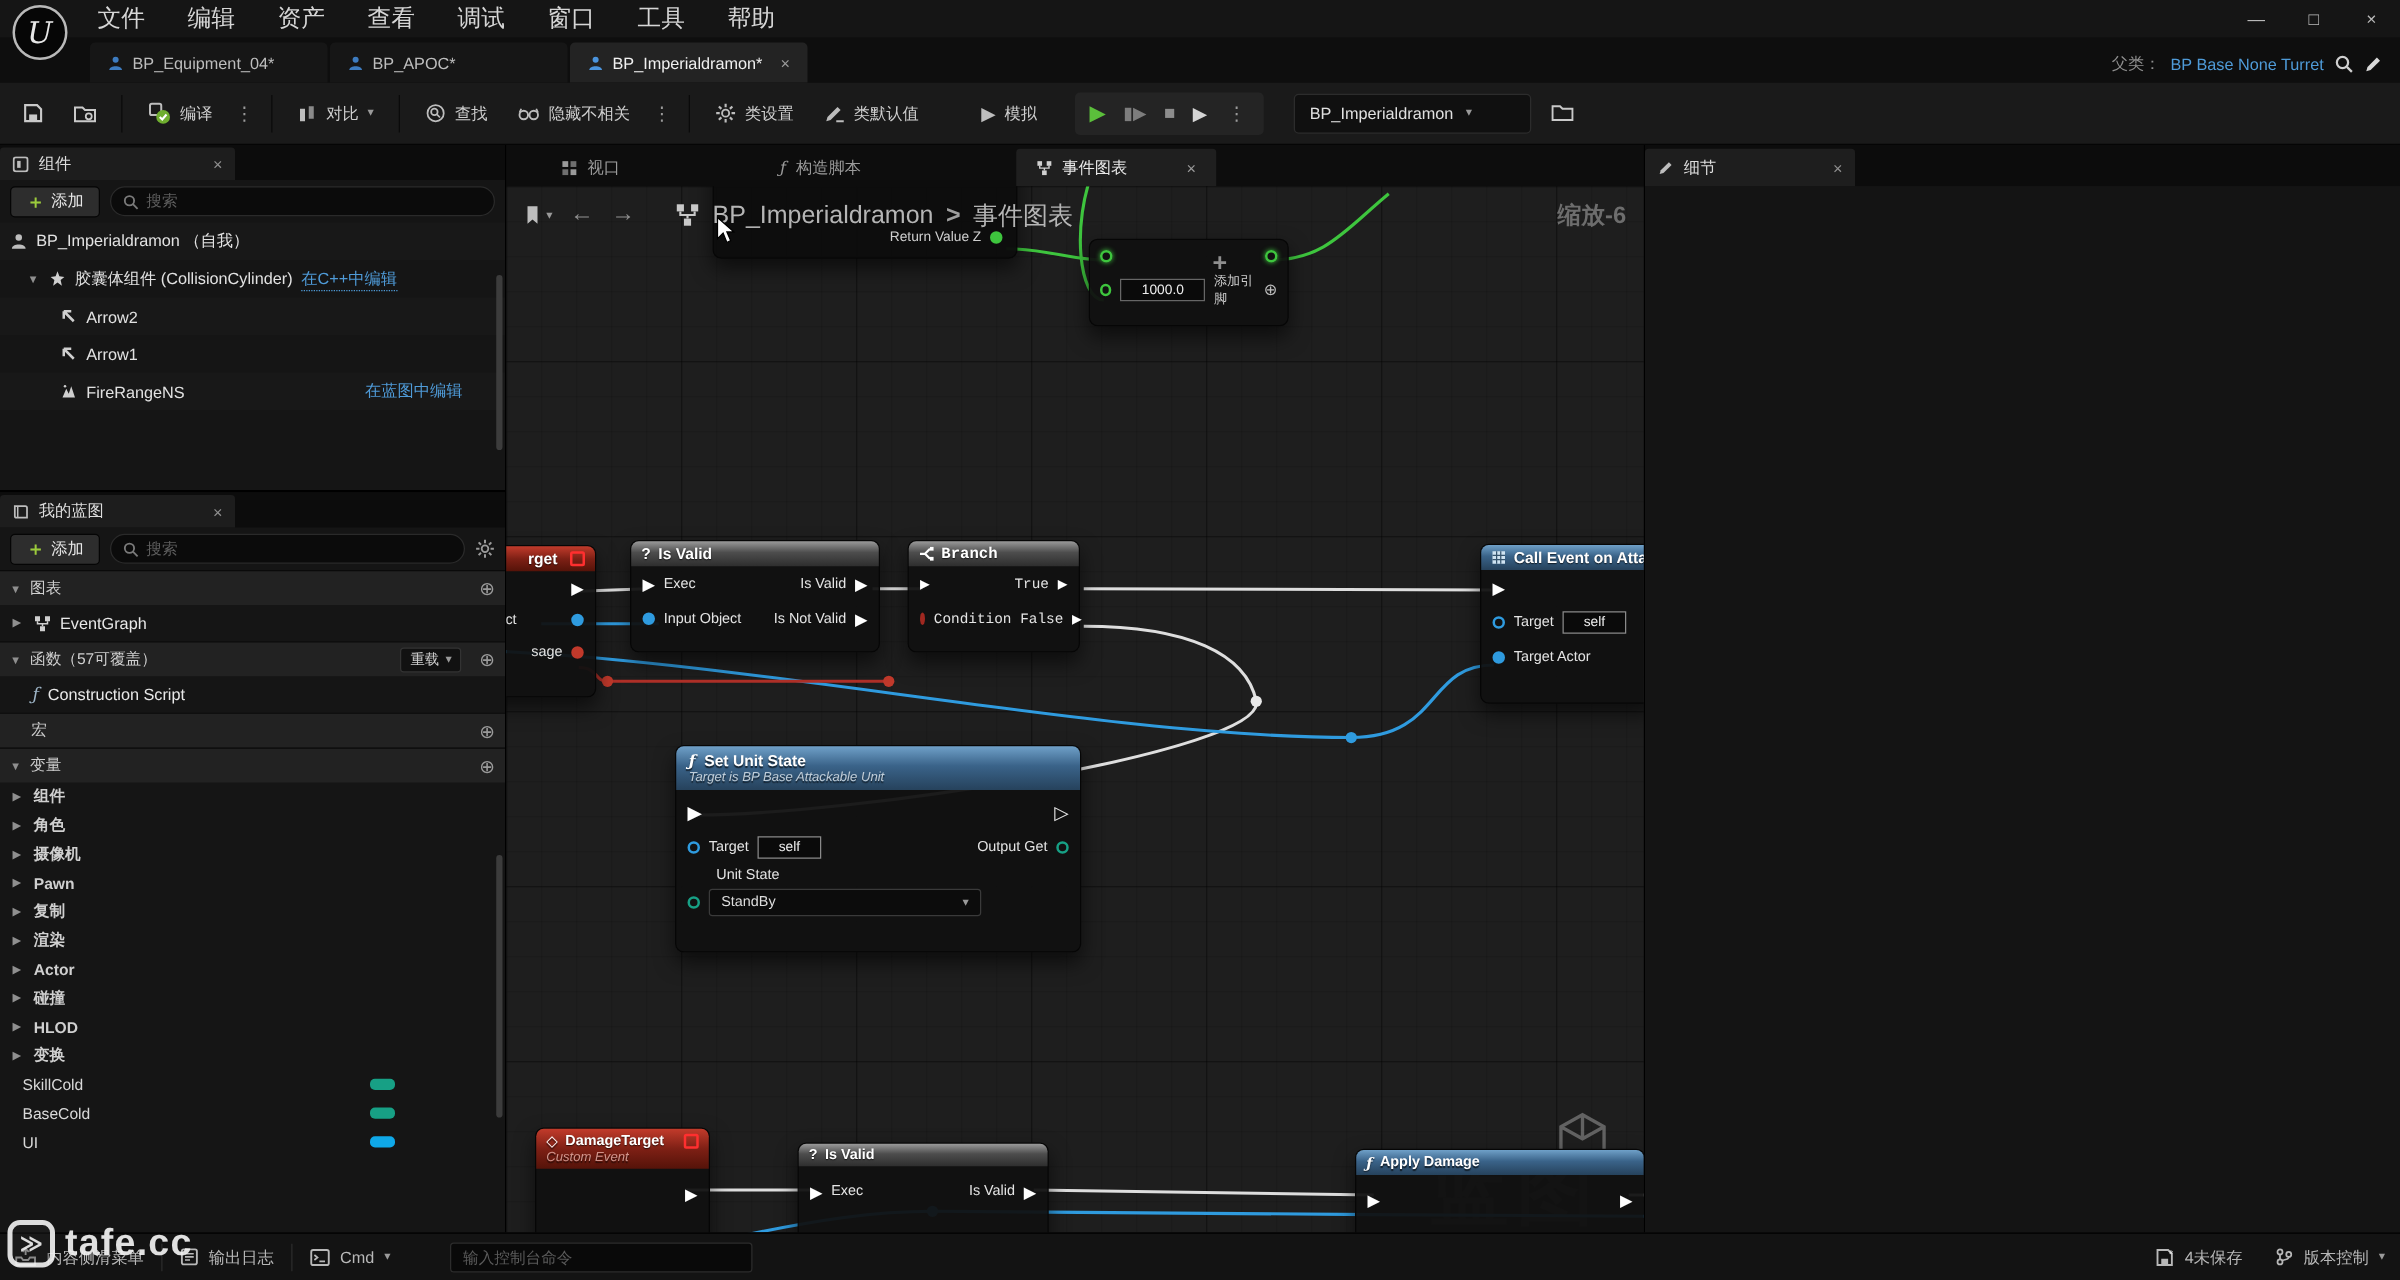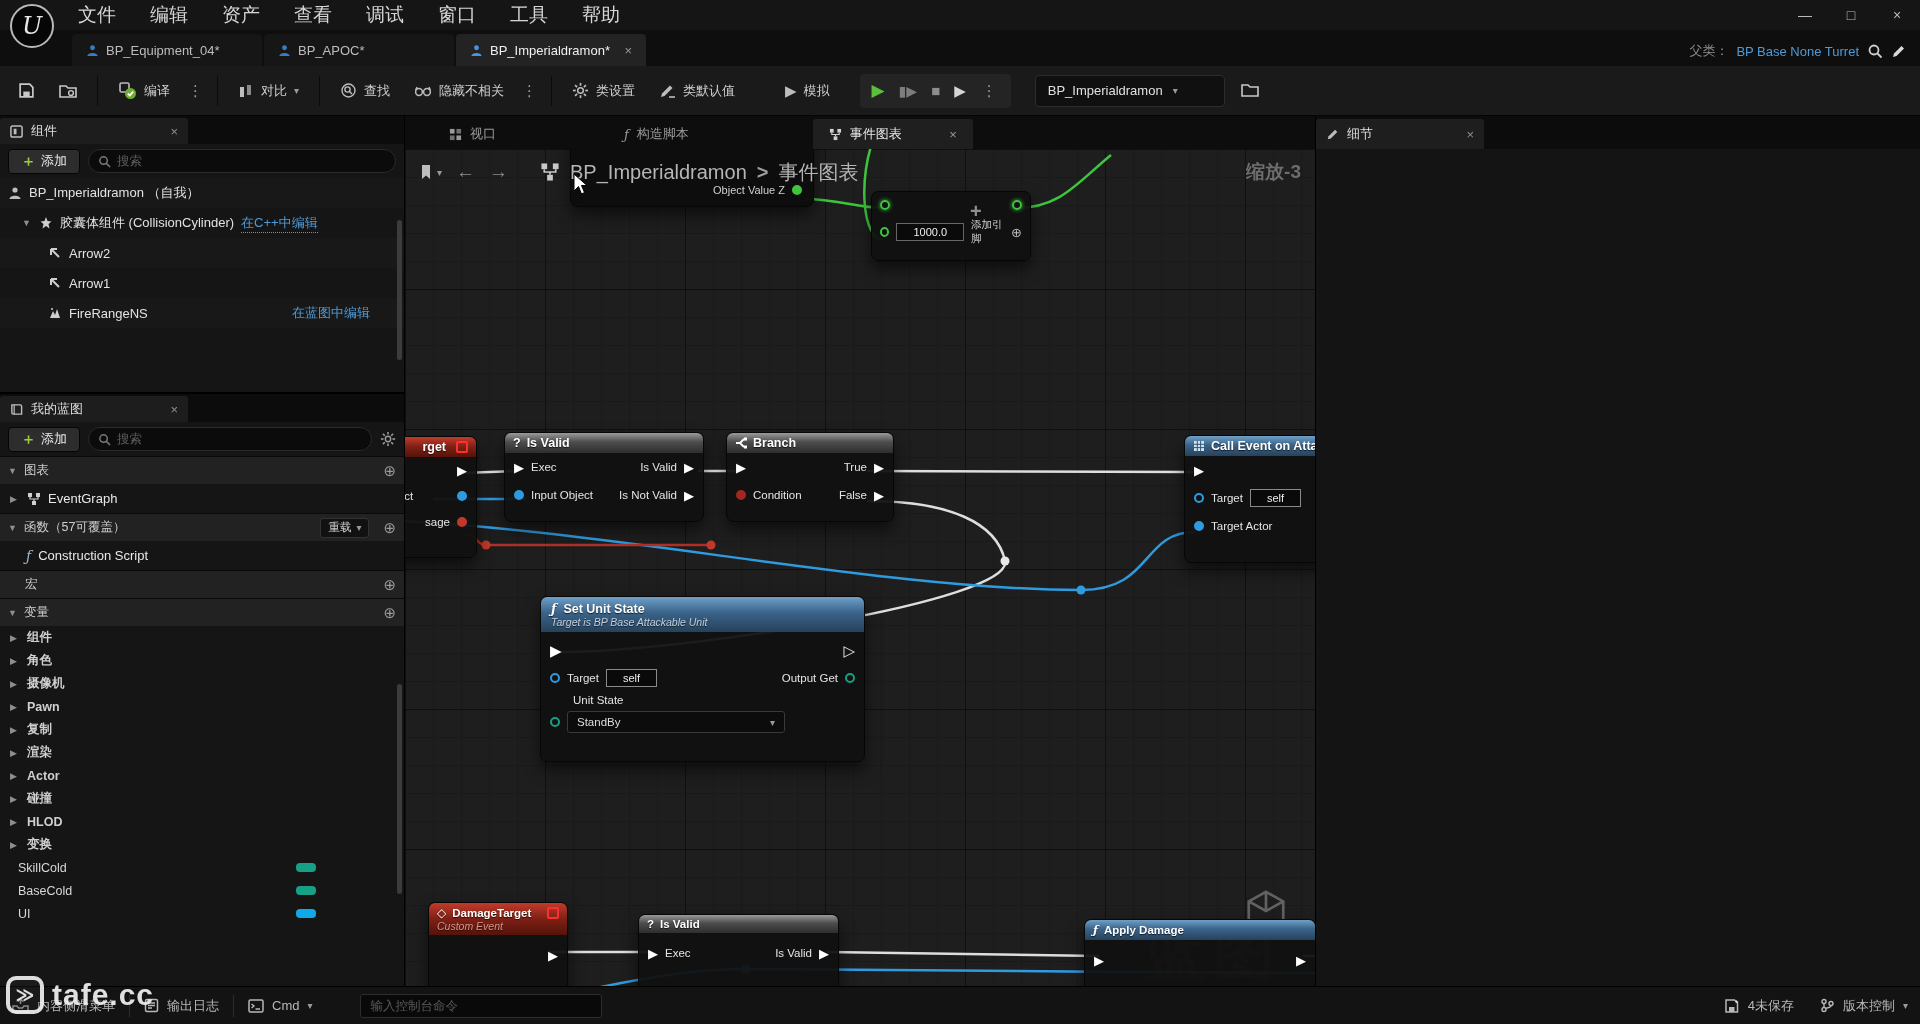--- a/index.html
+++ b/index.html
@@ -539,21 +539,21 @@
       </svg>
 
       <div class="gwm">蓝图</div>
       <svg class="gwm-cube" width="46" height="46" viewBox="0 0 24 24">
           <path d="M12 2 L21 7 V17 L12 22 L3 17 V7 Z M12 2 V12 M3 7 L12 12 L21 7" fill="none" stroke="#9a9a9a" stroke-width="1.4"></path>
         </svg>
 
       <div class="node" style="left:165px;top:-30px;width:244px;height:88px;background:rgba(12,12,12,.97);">
         <div class="nrow" style="position:absolute;bottom:2px;right:2px;">
           <span class="right">
-            <span style="color:#cfcfcf;font-size:11px;">Object Value Z</span>
+            <span style="color:#cfcfcf;font-size:11px;">Return Value Z</span>
             <span class="pc fill" style="--c:#3ec53e;"></span>
           </span>
         </div>
       </div>
 
       <div class="node" style="left:466px;top:42px;width:160px;height:70px;">
         <span style="position:absolute;left:98px;top:8px;font-size:20px;font-weight:bold;color:#8f8f8f;">+</span>
         <div class="nrow" style="padding:6px 8px 2px 8px;min-height:22px;">
           <span class="pc" style="--c:#3ec53e;box-shadow:0 0 4px #3ec53e;"></span>
           <span class="right">
@@ -604,21 +604,21 @@
         <div class="nrow">
           <span class="pc fill" style="--c:#2f9bdf;"></span>
           <span>Input Object</span>
           <span class="right">
             <span>Is Not Valid</span>
             <span class="pexec">▶</span>
           </span>
         </div>
       </div>
 
-      <div class="node" style="left:321px;top:283px;width:168px;height:90px;">
+      <div class="node" style="left:321px;top:283px;width:138px;height:90px;font-family:Liberation Mono, monospace;">
         <div class="nhead gray">
           <svg class="gi" width="12" height="12" viewBox="0 0 12 12">
               <path d="M1 6 H5 M5 6 L9 2 M5 6 L9 10" stroke="#fff" stroke-width="1.8" fill="none"></path>
               <rect x="9" y="0.5" width="3" height="3" fill="#fff"></rect>
               <rect x="9" y="8.5" width="3" height="3" fill="#fff"></rect>
             </svg>
           <span>Branch</span>
         </div>
         <div class="nrow">
           <span class="pexec">▶</span>
@@ -747,21 +747,21 @@
           <svg class="gi" width="20" height="20" viewBox="0 0 14 14">
               <rect x="1" y="1" width="4" height="4" fill="#c8c8c8"></rect>
               <rect x="9" y="1" width="4" height="4" fill="#c8c8c8"></rect>
               <rect x="5" y="9" width="4" height="4" fill="#c8c8c8"></rect>
               <path d="M3 5 V7 H11 V5 M7 7 V9" stroke="#c8c8c8" fill="none" stroke-width="1.2"></path>
             </svg>
           <span>BP_Imperialdramon</span>
           <b>&gt;</b>
           <span>事件图表</span>
         </div>
-        <span class="zoomlbl">缩放-3</span>
+        <span class="zoomlbl">缩放-6</span>
       </div>
 
       <svg class="cursor" style="left:168px;top:24px;" width="20" height="24" viewBox="0 0 20 24">
           <polygon points="1,1 1,18 5.5,13.5 8.5,21 11.5,19.5 8.5,12.5 14,12.5" fill="#fff" stroke="#000" stroke-width="1"></polygon>
         </svg>
     </div>
   </div>
 
   <div class="rightcol">
     <div class="ptabbar" style="height:33px;">

